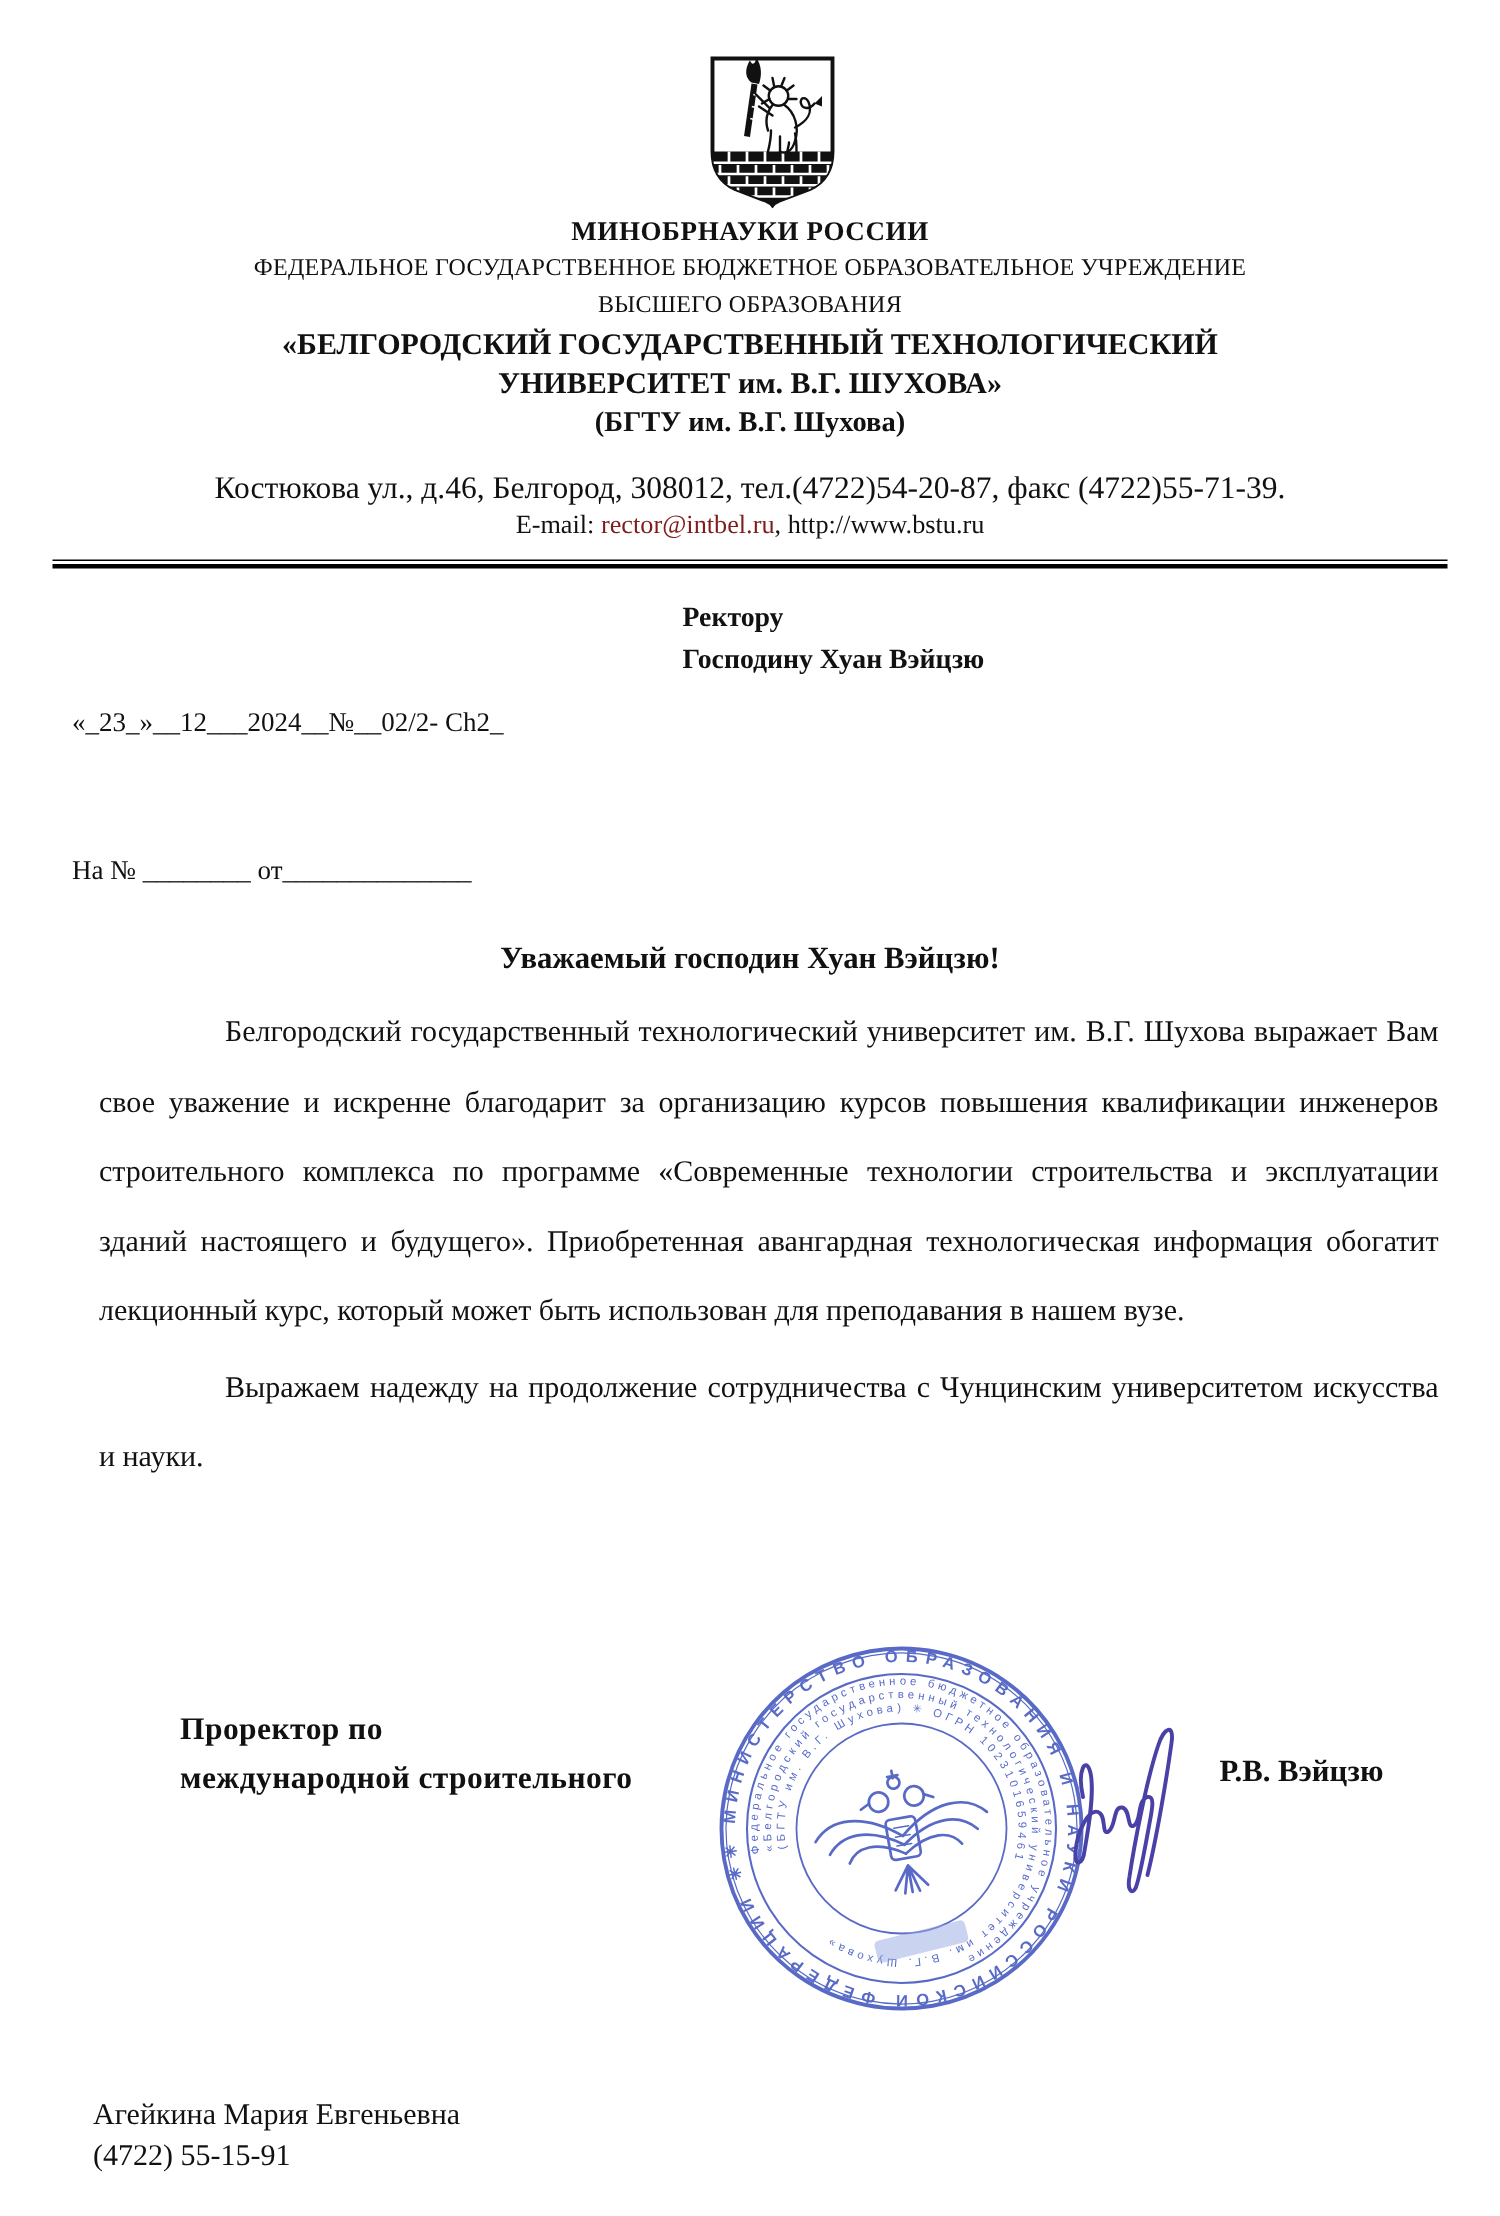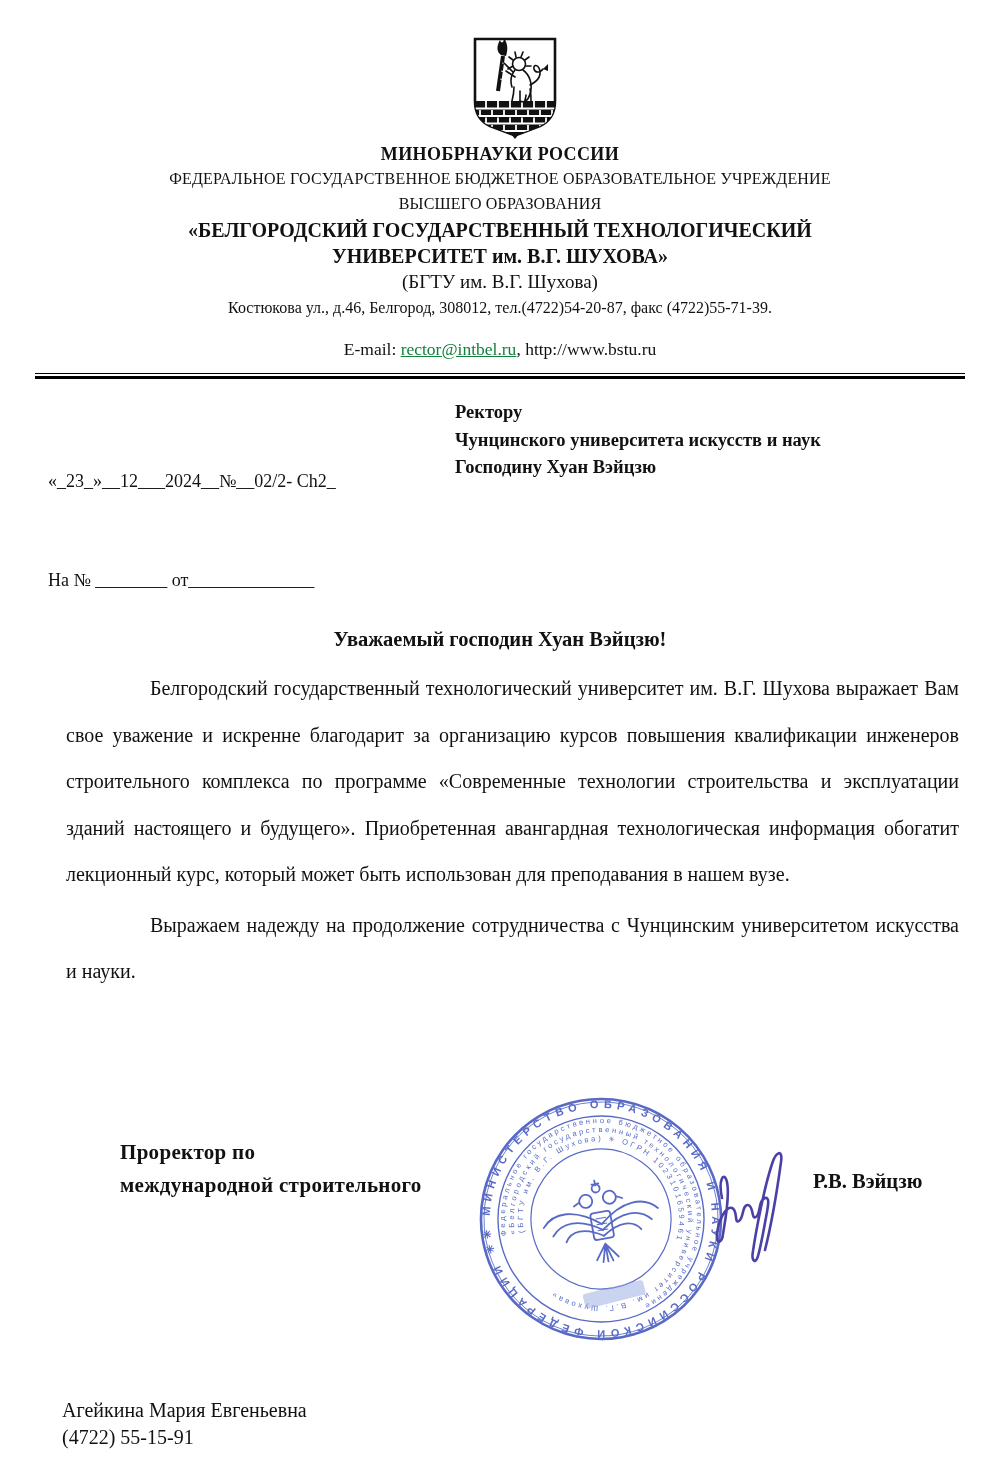--- a/index.html
+++ b/index.html
@@ -8,24 +8,24 @@
     font-family:"Liberation Serif",serif;color:#111;overflow:hidden;
   }
   .abs{position:absolute;}
   .center{left:0;right:0;text-align:center;}
   
   .ministry{top:144px;font-weight:bold;font-size:18px;letter-spacing:.4px;}
   .fed1{top:170px;font-size:16px;letter-spacing:.2px;}
   .fed2{top:195px;font-size:16px;letter-spacing:.2px;}
   .uni1{top:219px;font-weight:bold;font-size:20px;}
   .uni2{top:245px;font-weight:bold;font-size:20px;}
-  .uni3{top:271px;font-weight:normal;font-size:19px;}
-  .addr{top:299px;font-size:16px;}
+  .uni3{top:271px;font-weight:bold;font-size:19px;}
+  .addr{top:313px;font-size:21px;}
   .mail{top:339px;font-size:17.5px;}
-  .mail .link{color:#15803d;text-decoration:underline;cursor:pointer;}
+  .mail .link{color:#7f1d1d;cursor:pointer;}
   
   .rule{top:373px;left:35px;width:930px;height:2px;
         border-top:1.5px solid #000;border-bottom:3.5px solid #000;}
   
   .refblock{left:48px;top:399px;font-size:18px;line-height:33px;white-space:pre;}
   
   .addressee{left:455px;top:399px;font-weight:bold;font-size:18.5px;line-height:27.5px;}
   
   .salutation{top:628px;font-weight:bold;font-size:20.5px;}
   .bodytext{left:62px;top:661px;width:901px;font-size:20px;line-height:46.5px;
@@ -118,21 +118,20 @@
 
 <div class="abs rule"></div>
 
 <div class="abs refblock">
   <div>«_23_»__12___2024__№__02/2- Ch2_</div>
   <div>На № ________ от______________</div>
 </div>
 
 <div class="abs addressee">
   <div>Ректору</div>
-  <div>Чунцинского университета искусств и наук</div>
   <div>Господину Хуан Вэйцзю</div>
 </div>
 
 <div class="abs center salutation">Уважаемый господин Хуан Вэйцзю!</div>
 <div class="abs bodytext">
   <p>Белгородский государственный технологический университет им. В.Г. Шухова выражает Вам свое уважение и искренне благодарит за организацию курсов повышения квалификации инженеров строительного комплекса по программе «Современные технологии строительства и эксплуатации зданий настоящего и будущего». Приобретенная авангардная технологическая информация обогатит лекционный курс, который может быть использован для преподавания в нашем вузе.</p>
   <p>Выражаем надежду на продолжение сотрудничества с Чунцинским университетом искусства и науки.</p>
 </div>
 
 <div class="abs role">

